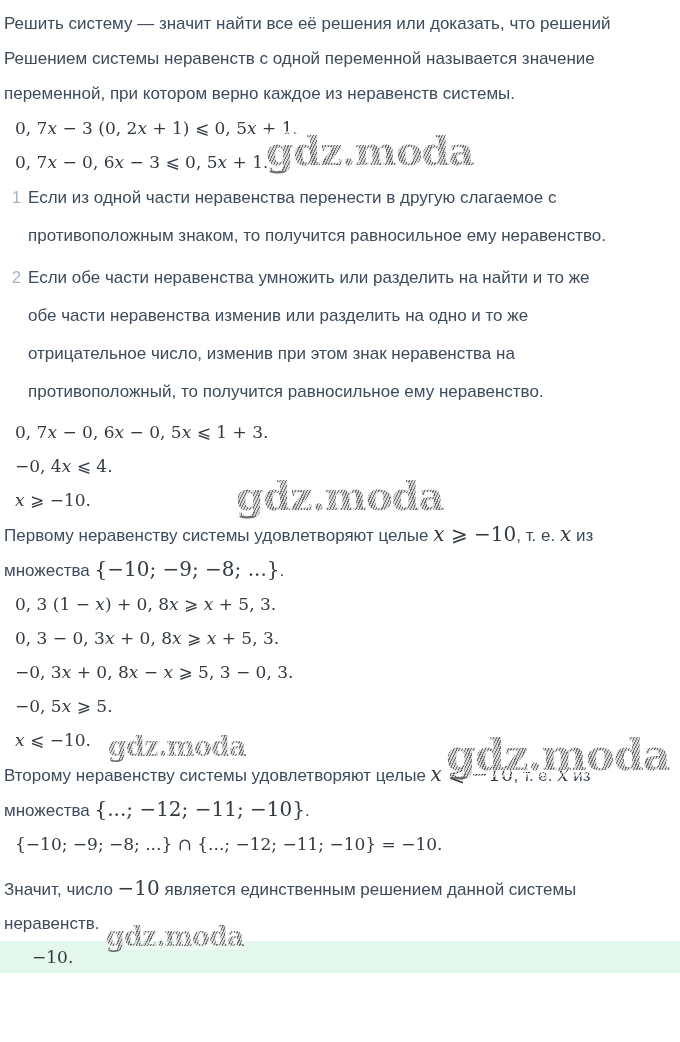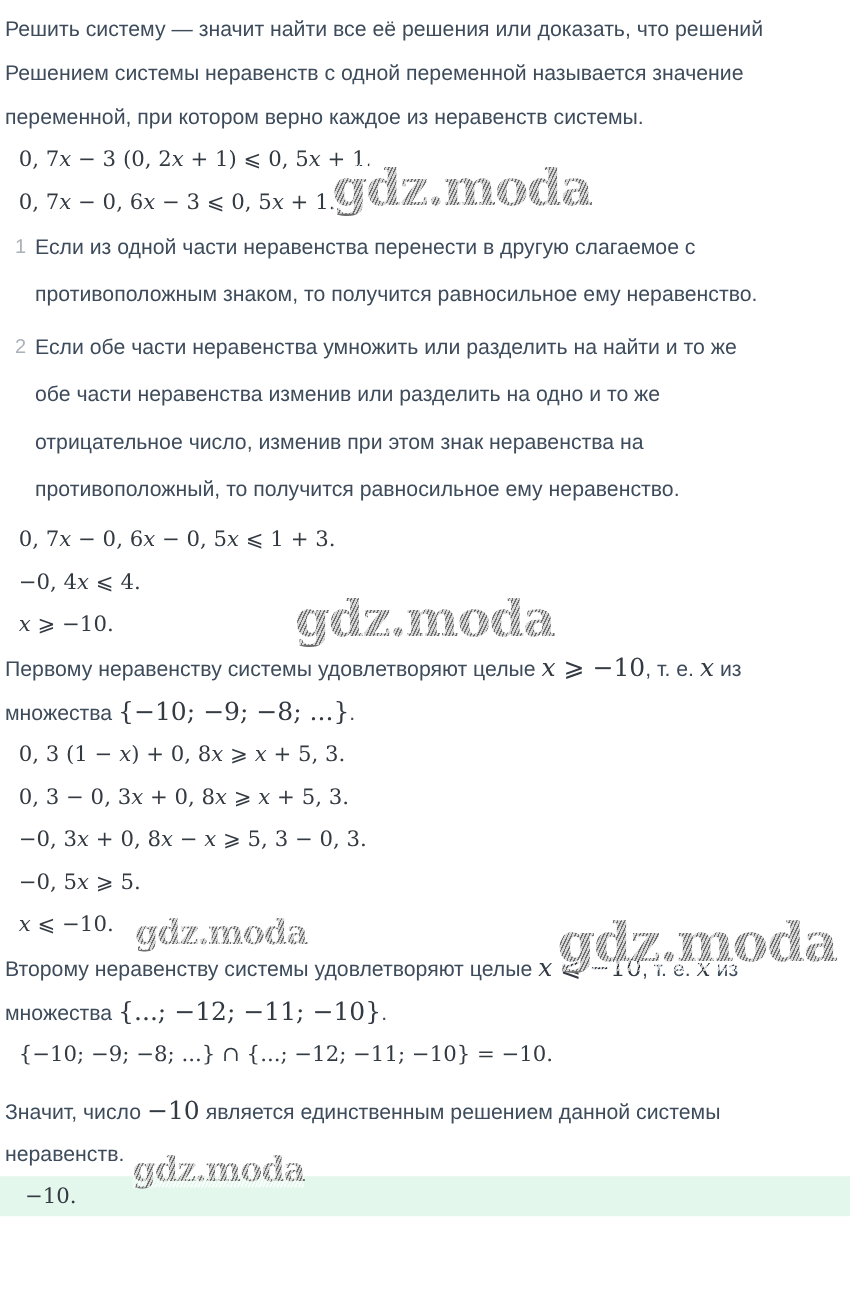--- a/index.html
+++ b/index.html
@@ -75,21 +75,21 @@
   .wm5{left:106px;top:923px;font-size:27px;}
   
   .answer{
     margin-left:-4px;
     width:680px;height:32px;
     background:var(--answerbg,#e3f7ec);
     display:flex;align-items:center;
     box-sizing:border-box;
     padding-left:5px;
   }
-  .answer .ml{margin-left:0;height:auto;line-height:32px;}
+  .answer .ml{margin-left:12px;height:auto;line-height:32px;}
 </style>
 </head>
 <body>
 
 <div class="page" style="--text: #3d4b5b; --math: #333a42; --listnum: #a9b1b9; --answerbg: #e3f7ec; --wm: #6e6e6e;">
 
   <div>
     <div class="tl">Решить систему — значит найти все её решения или доказать, что решений</div>
     <div class="tl">Решением системы неравенств с одной переменной называется значение</div>
     <div class="tl">переменной, при котором верно каждое из неравенств системы.</div>

